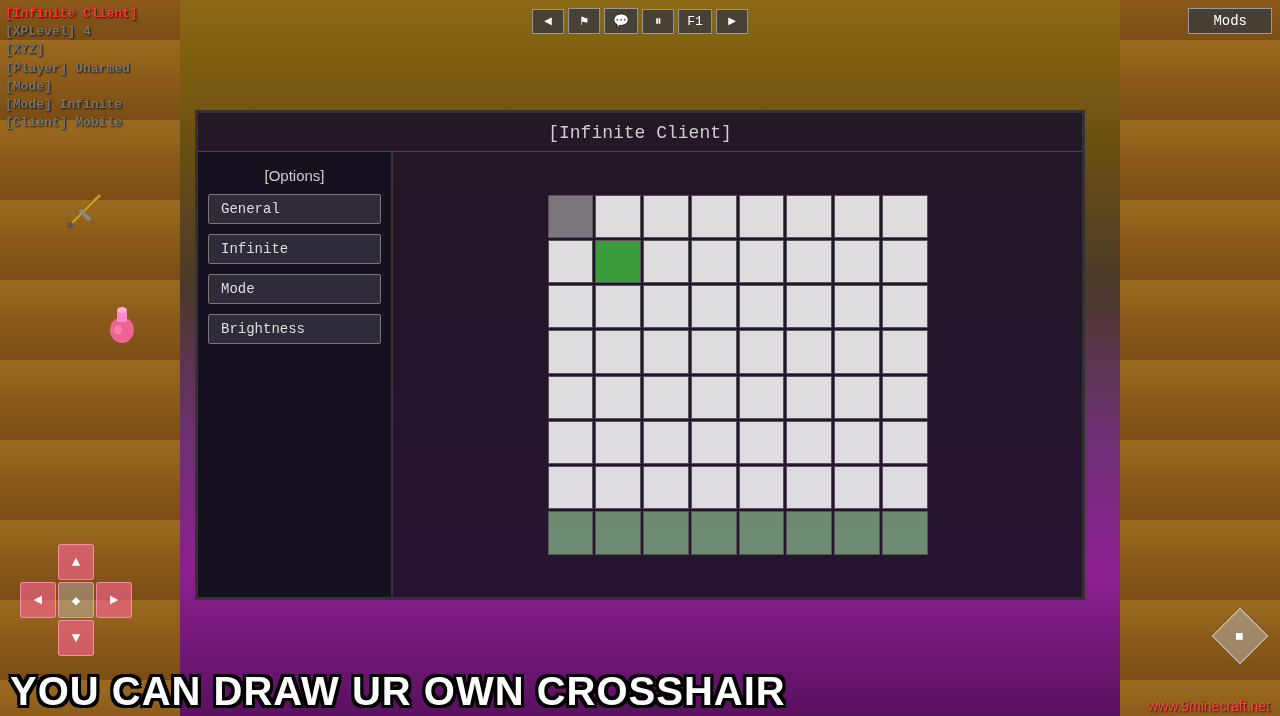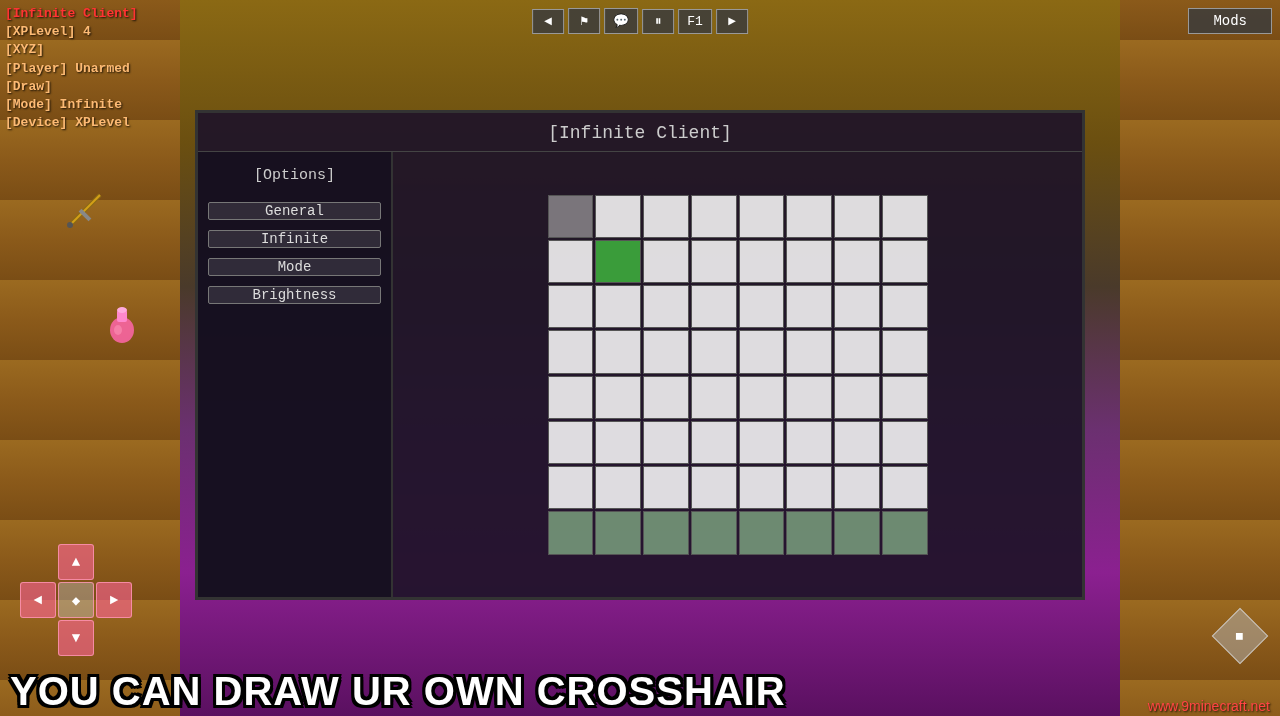--- a/index.html
+++ b/index.html
@@ -60,21 +60,21 @@
 
     .hud-line {
       font-family: 'Courier New', monospace;
       font-size: 13px;
       font-weight: bold;
       color: #FF3333;
       text-shadow: 1px 1px 2px rgba(0,0,0,0.8);
     }
 
     .hud-line.white {
-      color: #fdba74;
+      color: #737373;
     }
 
     
     .mods-btn {
       position: absolute;
       top: 8px;
       right: 8px;
       z-index: 10;
       background: rgba(60,60,60,0.85);
       border: 1px solid #999;
@@ -200,34 +200,33 @@
       padding: 15px 10px;
       display: flex;
       flex-direction: column;
       gap: 10px;
       border-right: 2px solid #333;
     }
 
     .options-title {
       text-align: center;
       color: #cccccc;
-      font-family: Liberation Mono, monospace;
+      font-family: Liberation Sans, sans-serif;
       font-size: 15px;
-      margin-bottom: 8px;
     }
 
     .option-btn {
       background: rgba(200,200,200,0.15);
       border: 1px solid #777;
       color: #dddddd;
       font-family: 'Courier New', monospace;
       font-size: 14px;
-      padding: 0 12px;
-      cursor: pointer;
-      text-align: center;
+      padding: 6px 12px;
+      cursor: pointer;
+      text-align: left;
       border-radius: 2px;
     }
 
     
     .grid-panel {
       flex: 1;
       padding: 10px;
       display: flex;
       align-items: center;
       justify-content: center;
@@ -331,23 +330,23 @@
 
 <div class="bg"></div>
 <div class="wood-left"></div>
 <div class="wood-right"></div>
 
 <div class="hud-overlay">
   <div class="hud-line">[Infinite Client]</div>
   <div class="hud-line white">[XPLevel] 4</div>
   <div class="hud-line white">[XYZ]</div>
   <div class="hud-line white">[Player] Unarmed</div>
-  <div class="hud-line white">[Draw]</div>
+  <div class="hud-line white">[Mode]</div>
   <div class="hud-line white">[Mode] Infinite</div>
-  <div class="hud-line white">[Device] XPLevel</div>
+  <div class="hud-line white">[Client] Mobile</div>
 </div>
 
 <button class="mods-btn">Mods</button>
 
 <div class="top-toolbar">
   <button class="toolbar-btn">◄</button>
   <button class="toolbar-btn">⚑</button>
   <button class="toolbar-btn">💬</button>
   <button class="toolbar-btn">⏸</button>
   <button class="toolbar-btn">F1</button>

